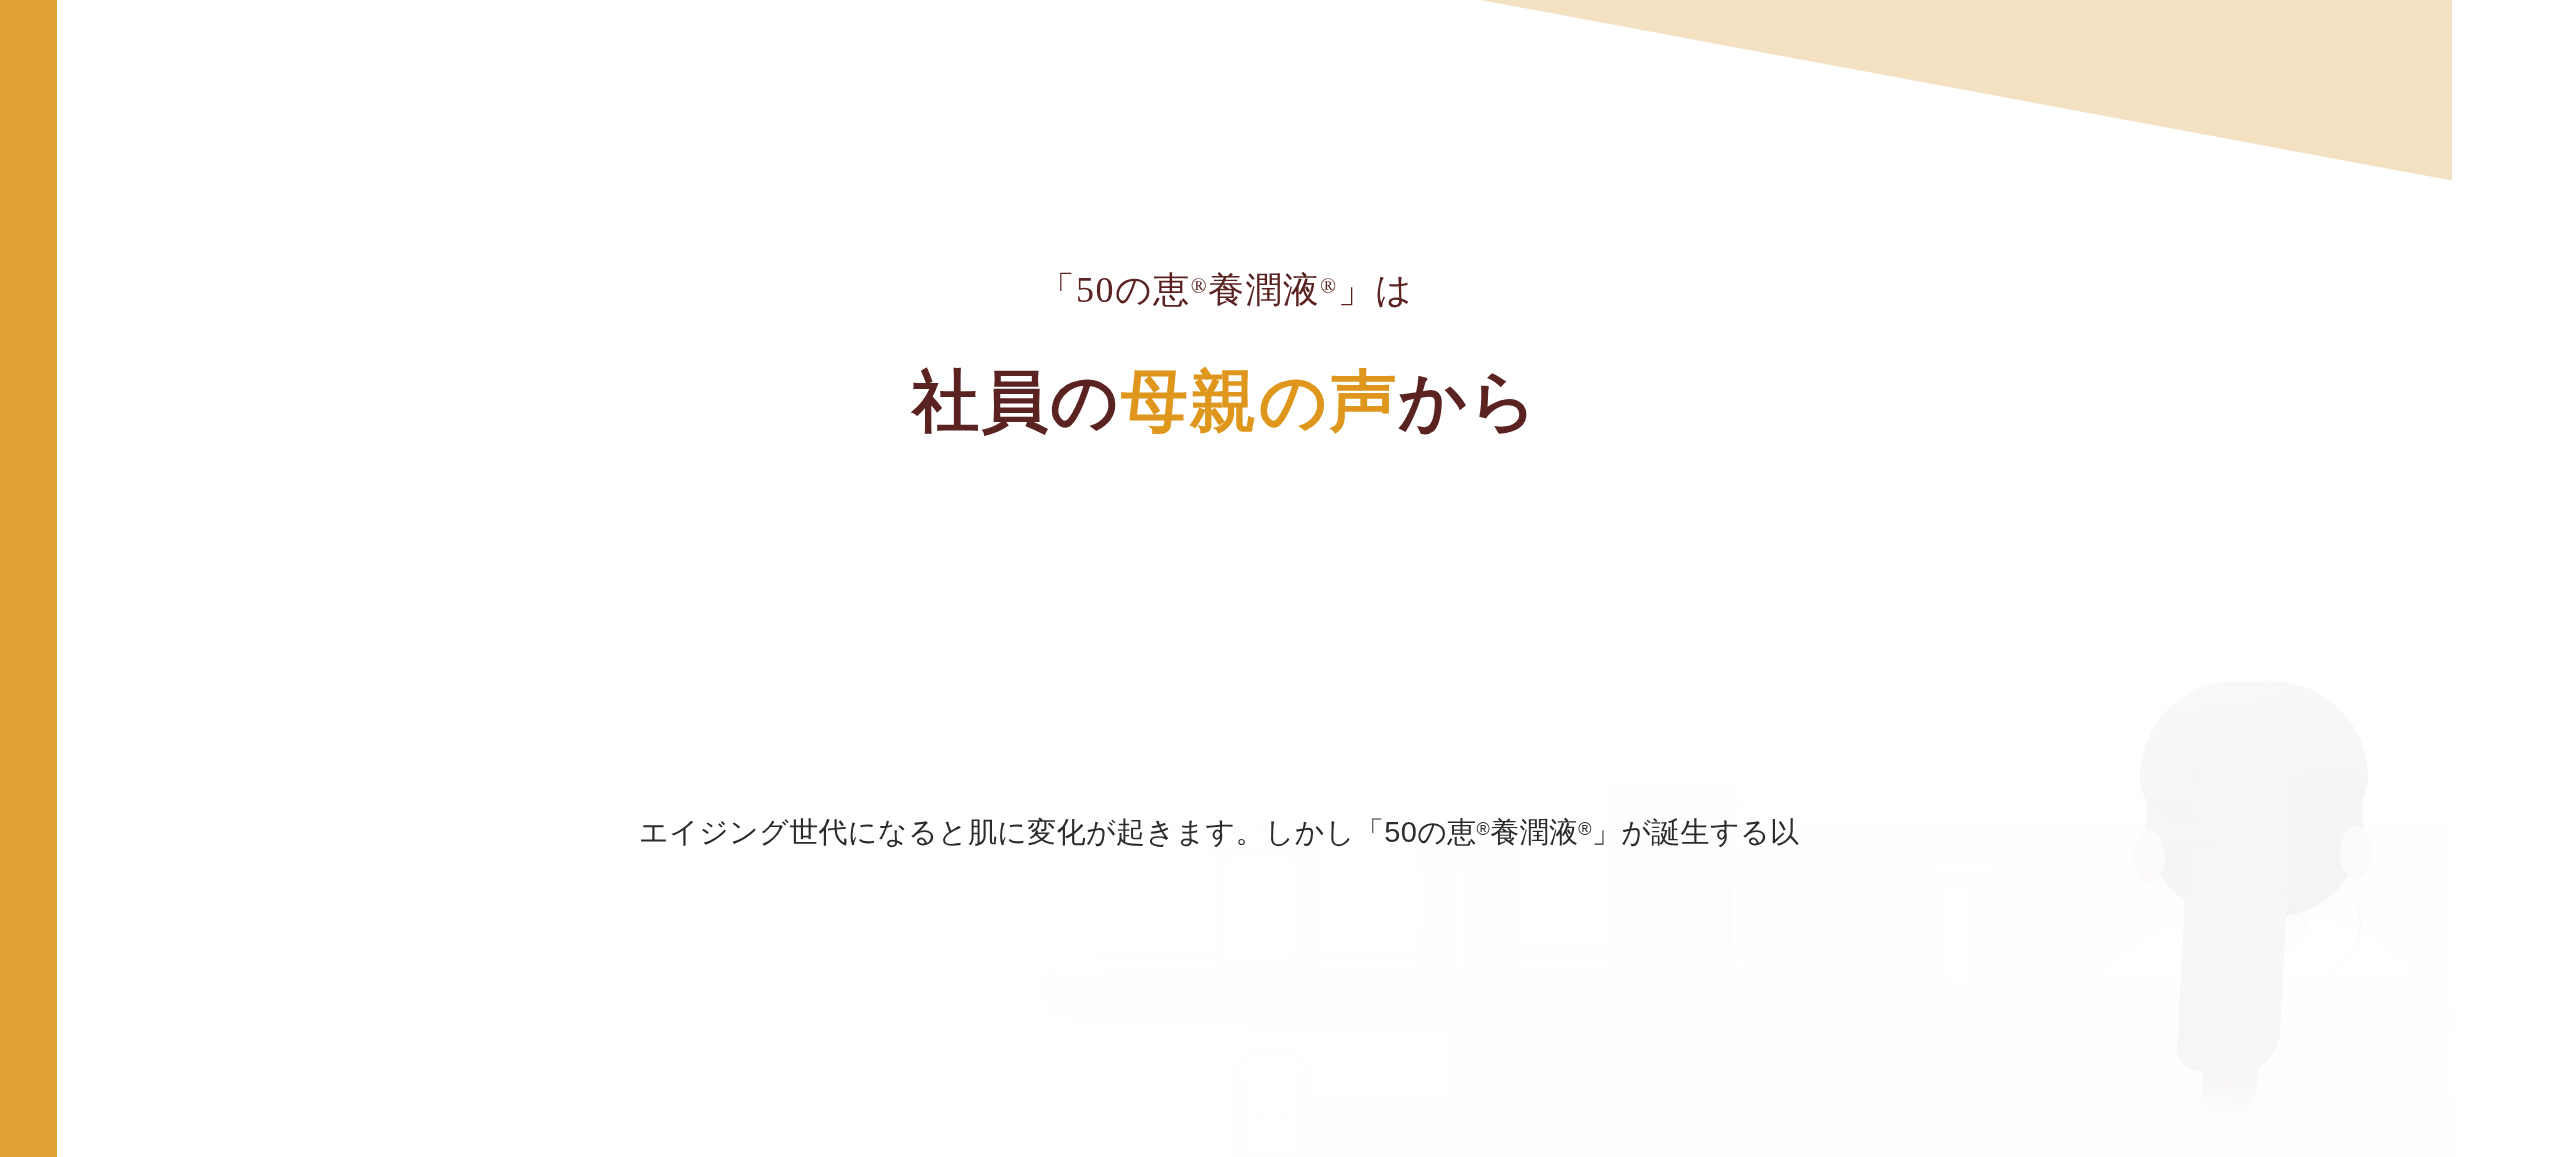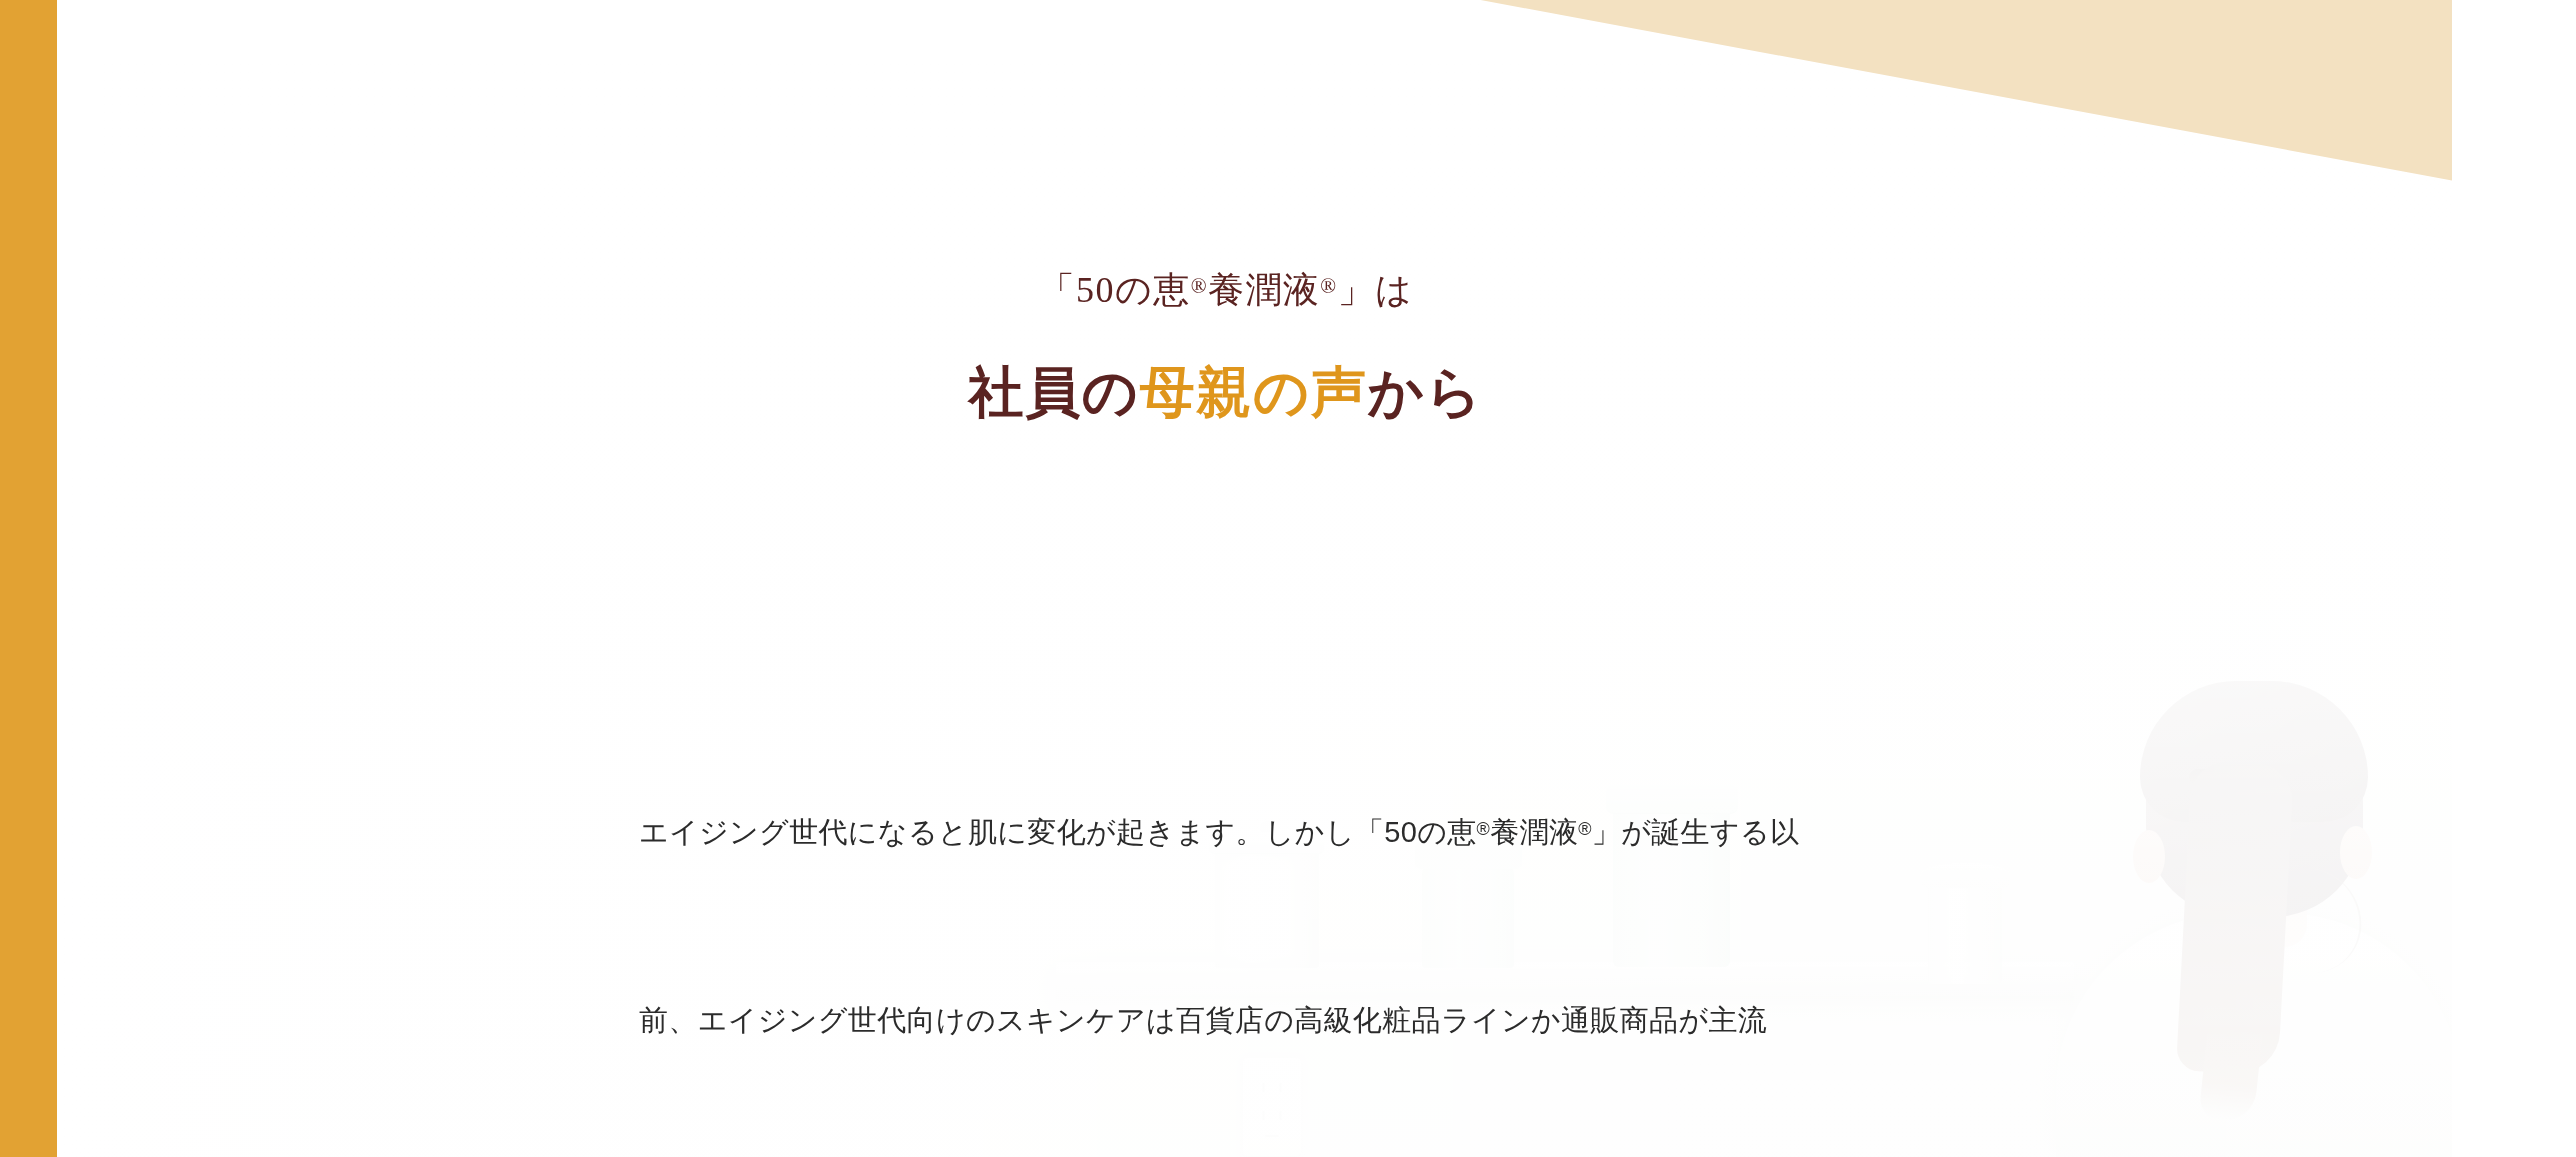--- a/index.html
+++ b/index.html
@@ -243,21 +243,21 @@
     letter-spacing: .04em;
     color: #5a2321;
   }
   .eyebrow .reg { font-size: .58em; vertical-align: .42em; }
 
   .headline {
     position: absolute; left: 0; right: 0; top: 356px;
     text-align: center;
     font-family: "Liberation Serif", "DejaVu Serif", serif;
     font-weight: 700;
-    font-size: 55px;
+    font-size: 67px;
     line-height: 1.36;
     letter-spacing: .03em;
     color: #5a2321;
   }
   .headline .accent { color: #df961c; }
   .headline .ln { display: block; }
 
   .body-copy {
     position: absolute;
     left: 639px; top: 688px;
@@ -322,19 +322,19 @@
     </div>
 
     <h1 class="headline">
       <span class="ln">
         <span>社員の</span><span class="accent" style="color: rgb(223, 150, 28);">母親の声</span><span>から</span>
       </span>
     </h1>
 
     <p class="body-copy">
       <span>エイジング世代になると肌に変化が起きます。しかし「50の恵</span><span class="reg">®</span><span>養潤液</span><span class="reg">®</span><span>」が誕生する以</span><br>
-      <span>前、エイジング世代向けのスキンケアは百貨店の高級化粧品ラインか通販商品が主流</span><br>
+      <br>
       
     </p>
 
   </div>
 </div>
 
 
 </body></html>

